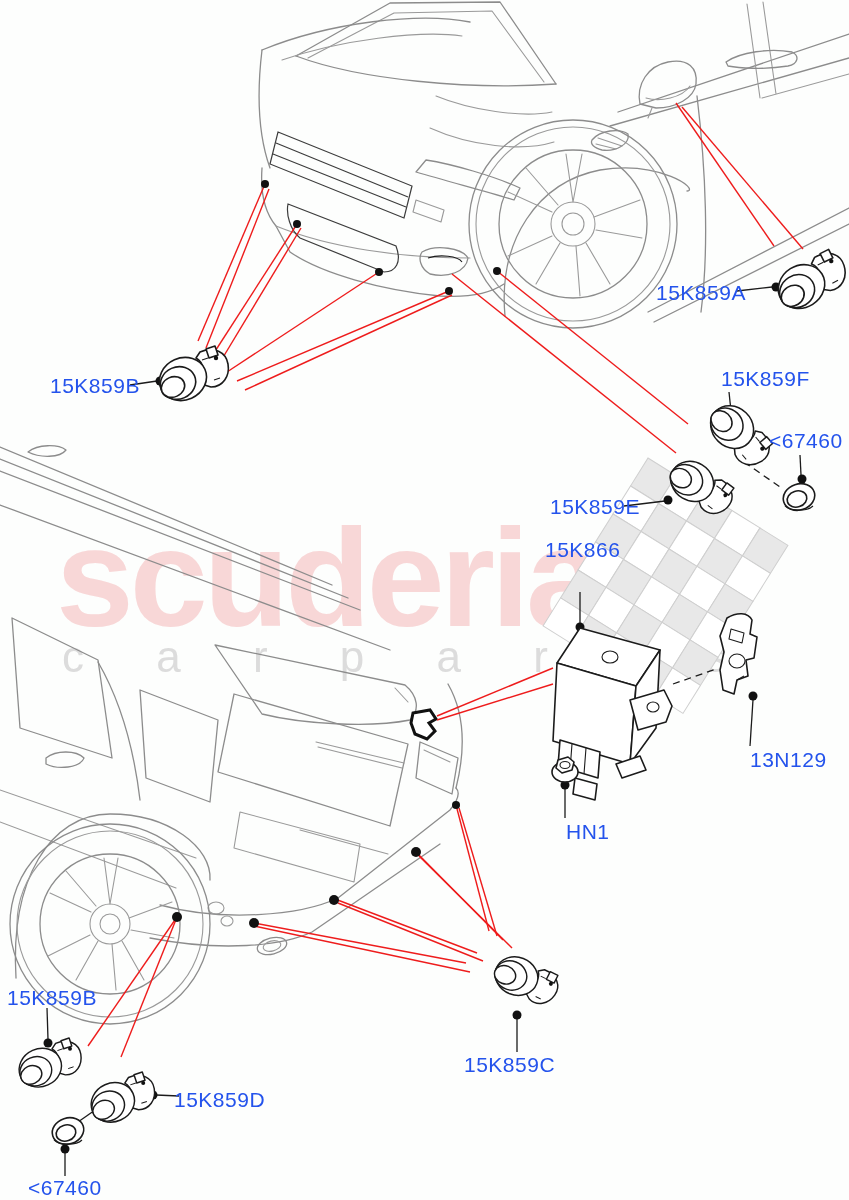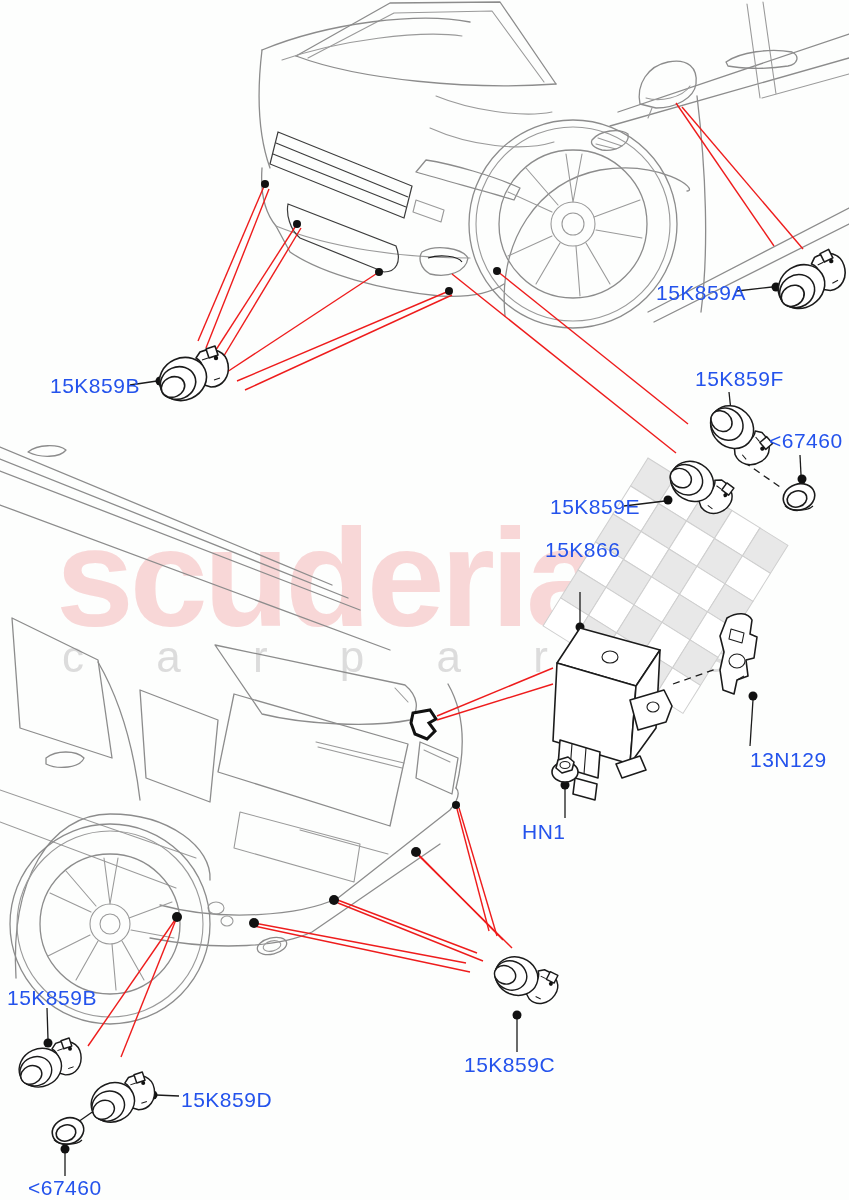--- a/index.html
+++ b/index.html
@@ -304,24 +304,24 @@
       <ellipse class="part" cx="565" cy="772" rx="13" ry="10"></ellipse>
       <path class="part" d="M556,768 L558,760 L568,757 L574,762 L572,770 L562,773 Z"></path>
       <ellipse class="partthin" cx="565" cy="765" rx="5" ry="3.5"></ellipse>
     </g>
   </g>
 
 </svg>
 
 <div class="callout" style="left:50px;top:375px">15K859B</div>
 <div class="callout" style="left:656px;top:282px">15K859A</div>
-<div class="callout" style="left:695px;top:368px">15K859F</div>
+<div class="callout" style="left:721px;top:368px">15K859F</div>
 <div class="callout" style="left:769px;top:430px">&lt;67460</div>
 <div class="callout" style="left:550px;top:496px">15K859E</div>
 <div class="callout" style="left:545px;top:539px">15K866</div>
 <div class="callout" style="left:750px;top:749px">13N129</div>
-<div class="callout" style="left:522px;top:821px">HN1</div>
+<div class="callout" style="left:566px;top:821px">HN1</div>
 <div class="callout" style="left:7px;top:987px">15K859B</div>
-<div class="callout" style="left:181px;top:1089px">15K859D</div>
+<div class="callout" style="left:174px;top:1089px">15K859D</div>
 <div class="callout" style="left:28px;top:1177px">&lt;67460</div>
 <div class="callout" style="left:464px;top:1054px">15K859C</div>
 
 </div>
 
 </body></html>

